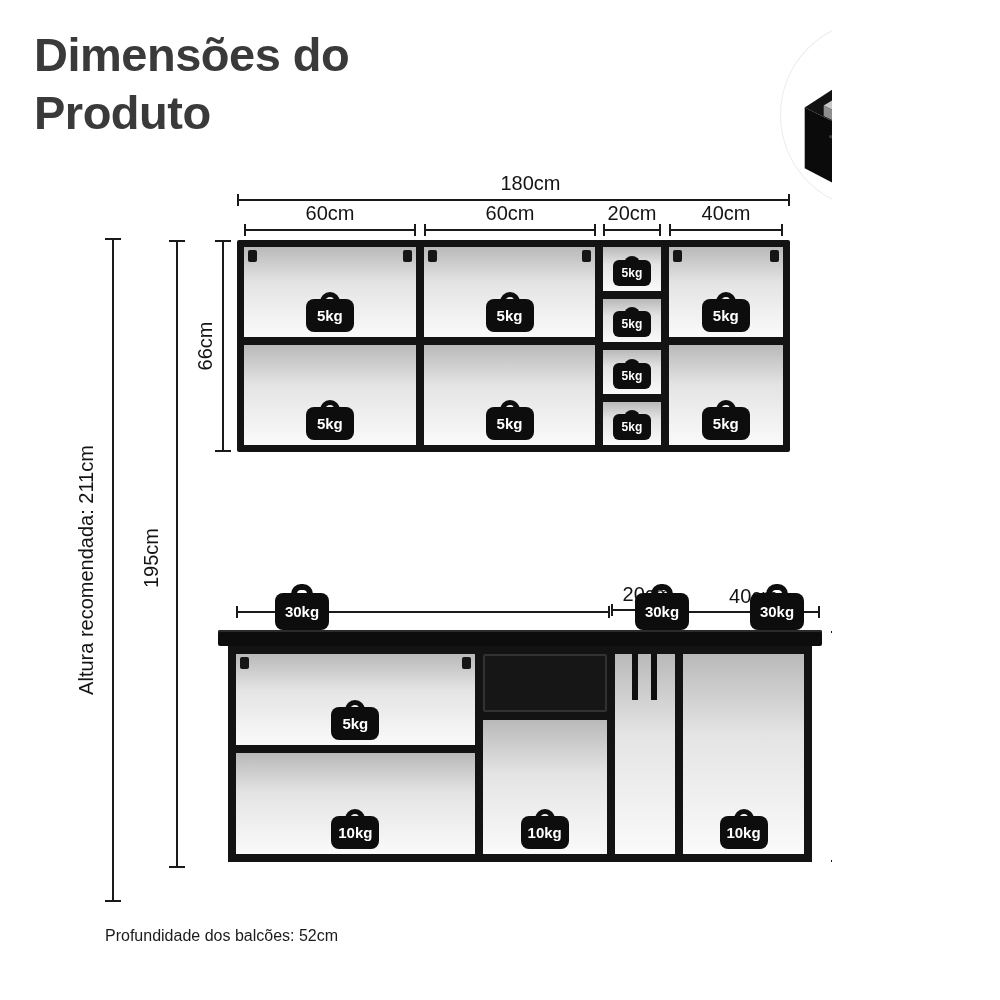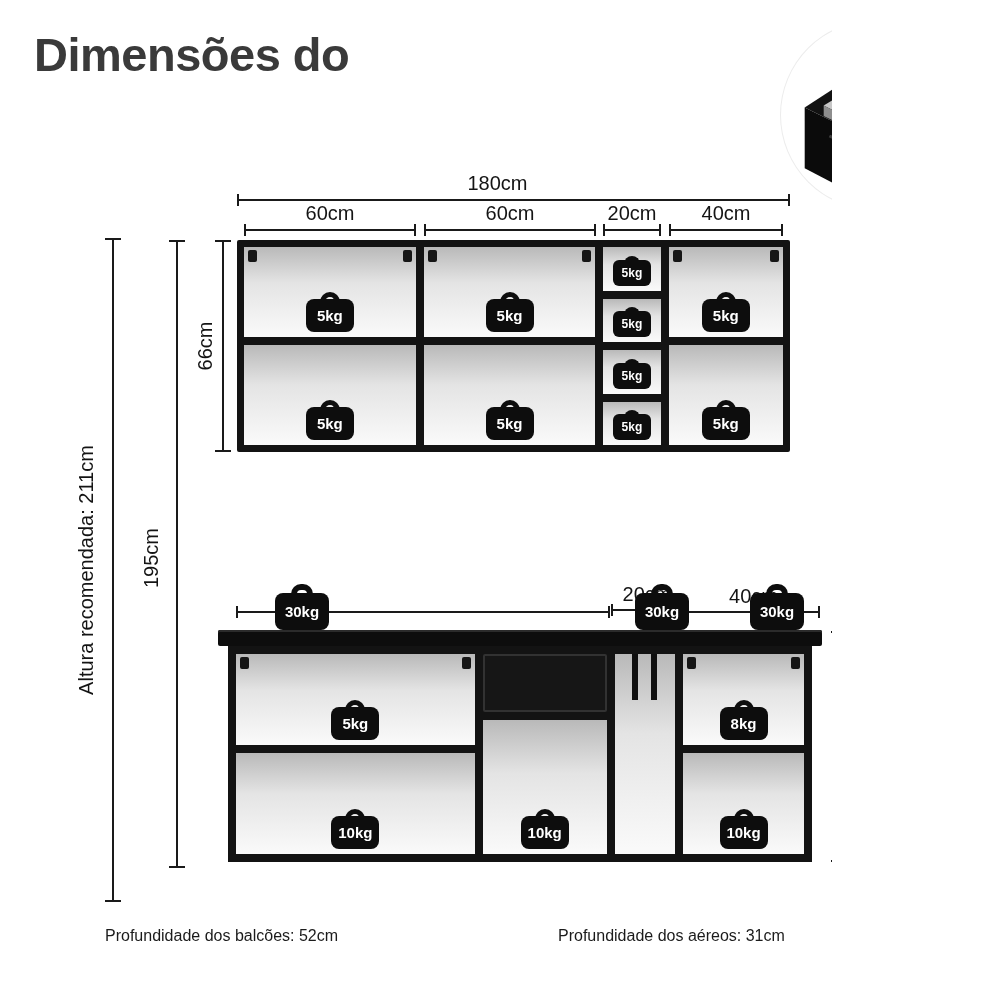--- a/index.html
+++ b/index.html
@@ -54,20 +54,21 @@
   
   .footer-text { position:absolute; top:927px; font-size:16px; color:#1b1b1b; }
 </style>
 </head>
 <body>
 
 <div class="canvas">
 
   <div class="title">
     <div>Dimensões do</div>
+    <div>Produto</div>
   </div>
 
   <div class="inset">
     <svg width="190" height="190" viewBox="0 0 200 200">
       <polygon points="26,92 100,44 180,82 110,134" fill="#121212"></polygon>
       <polygon points="46,90 100,57 162,85 106,120" fill="#c7c7c7"></polygon>
       <polygon points="46,90 106,120 106,131 46,101" fill="#8e8e8e"></polygon>
       <polygon points="26,92 110,134 110,200 26,156" fill="#0b0b0b"></polygon>
       <polygon points="110,134 180,82 180,148 110,200" fill="#1e1e1e"></polygon>
       <line x1="52" y1="122" x2="84" y2="138" stroke="#3c3c3c" stroke-width="3"></line>
@@ -81,21 +82,21 @@
   <div class="vline" style="left:112px; top:238px; height:664px;">
     <i class="tk t"></i>
       <i class="tk b"></i>
   </div>
   <div class="rot" style="left:151px; top:558px;">195cm</div>
   <div class="vline" style="left:176px; top:240px; height:628px;">
     <i class="tk t"></i>
       <i class="tk b"></i>
   </div>
 
-  <div class="dim-label" style="left:221px; top:172px; width:553px;">180cm</div>
+  <div class="dim-label" style="left:254px; top:172px; width:553px;">180cm</div>
   <div class="hline" style="left:237px; top:199px; width:553px;">
     <i class="tk l"></i>
       <i class="tk r"></i>
   </div>
 
   <div class="dim-label" style="left:244px; top:202px; width:172px;">60cm</div>
   <div class="dim-label" style="left:424px; top:202px; width:172px;">60cm</div>
   <div class="dim-label" style="left:603px; top:202px; width:58px;">20cm</div>
   <div class="dim-label" style="left:669px; top:202px; width:114px;">40cm</div>
   <div class="hline" style="left:244px; top:229px; width:172px;">
@@ -245,37 +246,30 @@
           </div>
       </div>
     </div>
     <div class="sec" style="flex:20;">
       <div class="comp">
         <div class="rail" style="left:28%;"></div>
         <div class="rail" style="left:60%;"></div>
       </div>
     </div>
     <div class="sec" style="flex:40;">
-      <div class="comp hng">
-        <div class="kw kw-md">
-            <i class="h"></i>
-            <b class="b">8kg</b>
-          </div>
-      </div>
       <div class="comp tall">
         <div class="kw kw-md">
             <i class="h"></i>
             <b class="b">10kg</b>
           </div>
       </div>
     </div>
   </div>
 
   <div class="vline" style="left:838px; top:631px; height:231px;">
     <i class="tk t"></i>
       <i class="tk b"></i>
   </div>
   <div class="rot-cw" style="left:858px; top:747px;">68cm</div>
 
   <div class="footer-text" style="left:105px;">Profundidade dos balcões: 52cm</div>
-  <div class="footer-text" style="left:558px;">Profundidade dos aéreos: 31cm</div>
 
 </div>
 
 </body></html>

